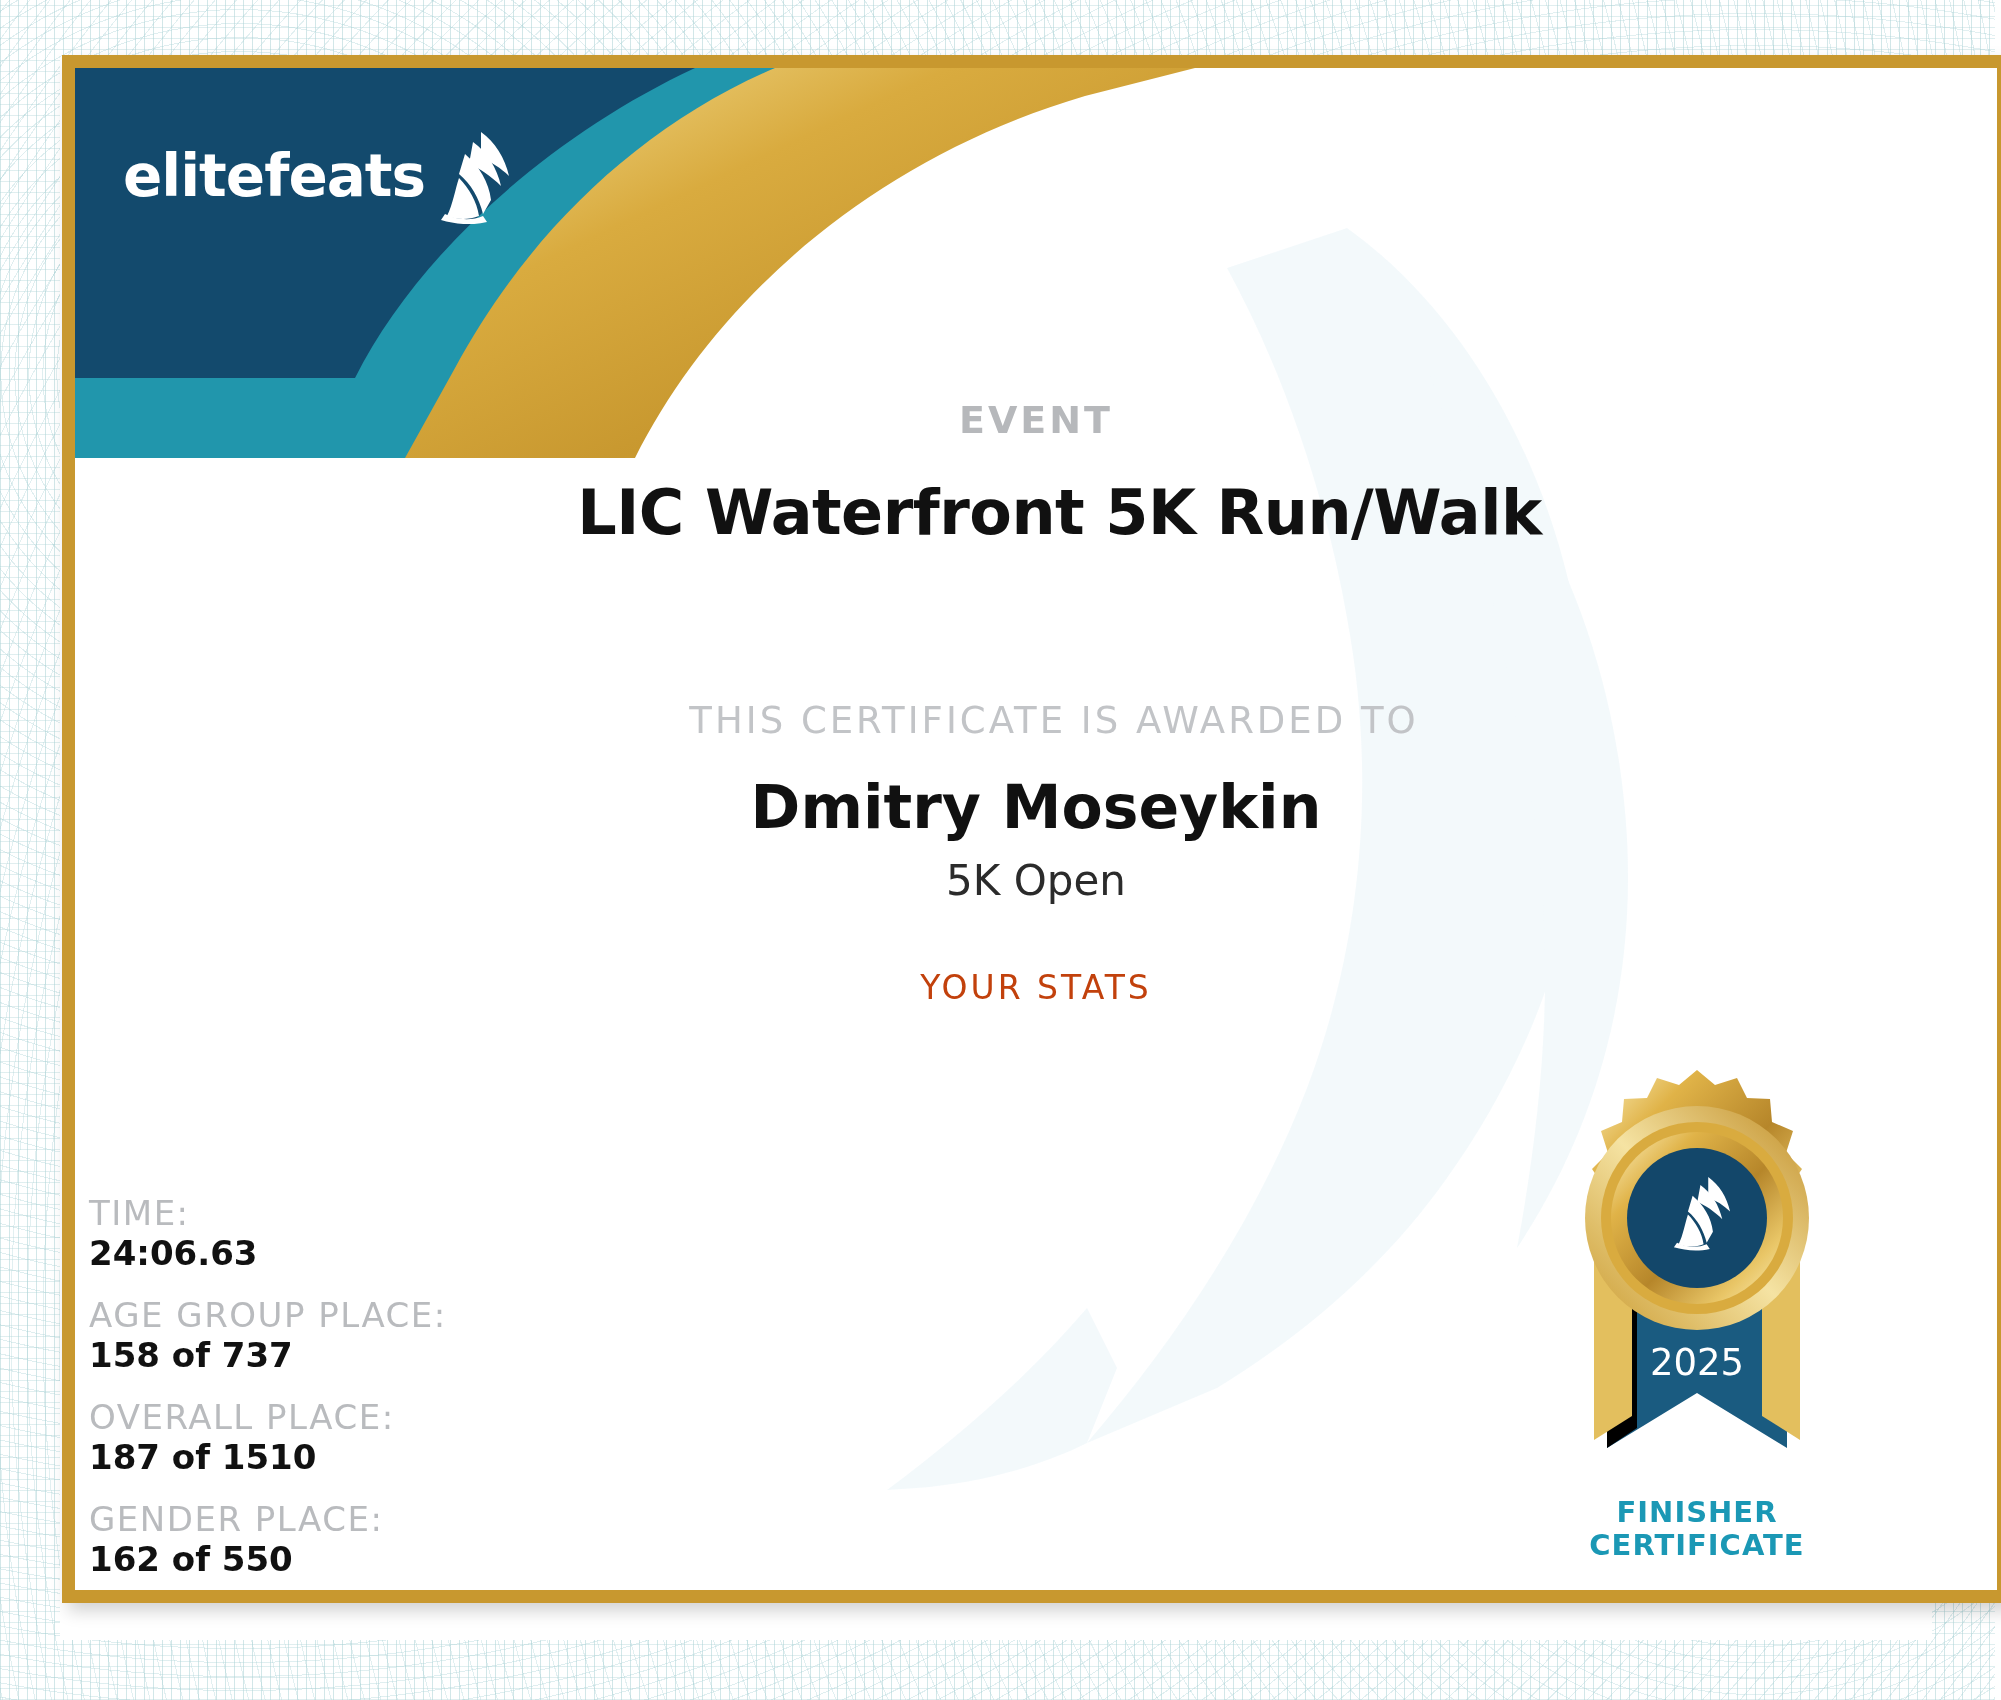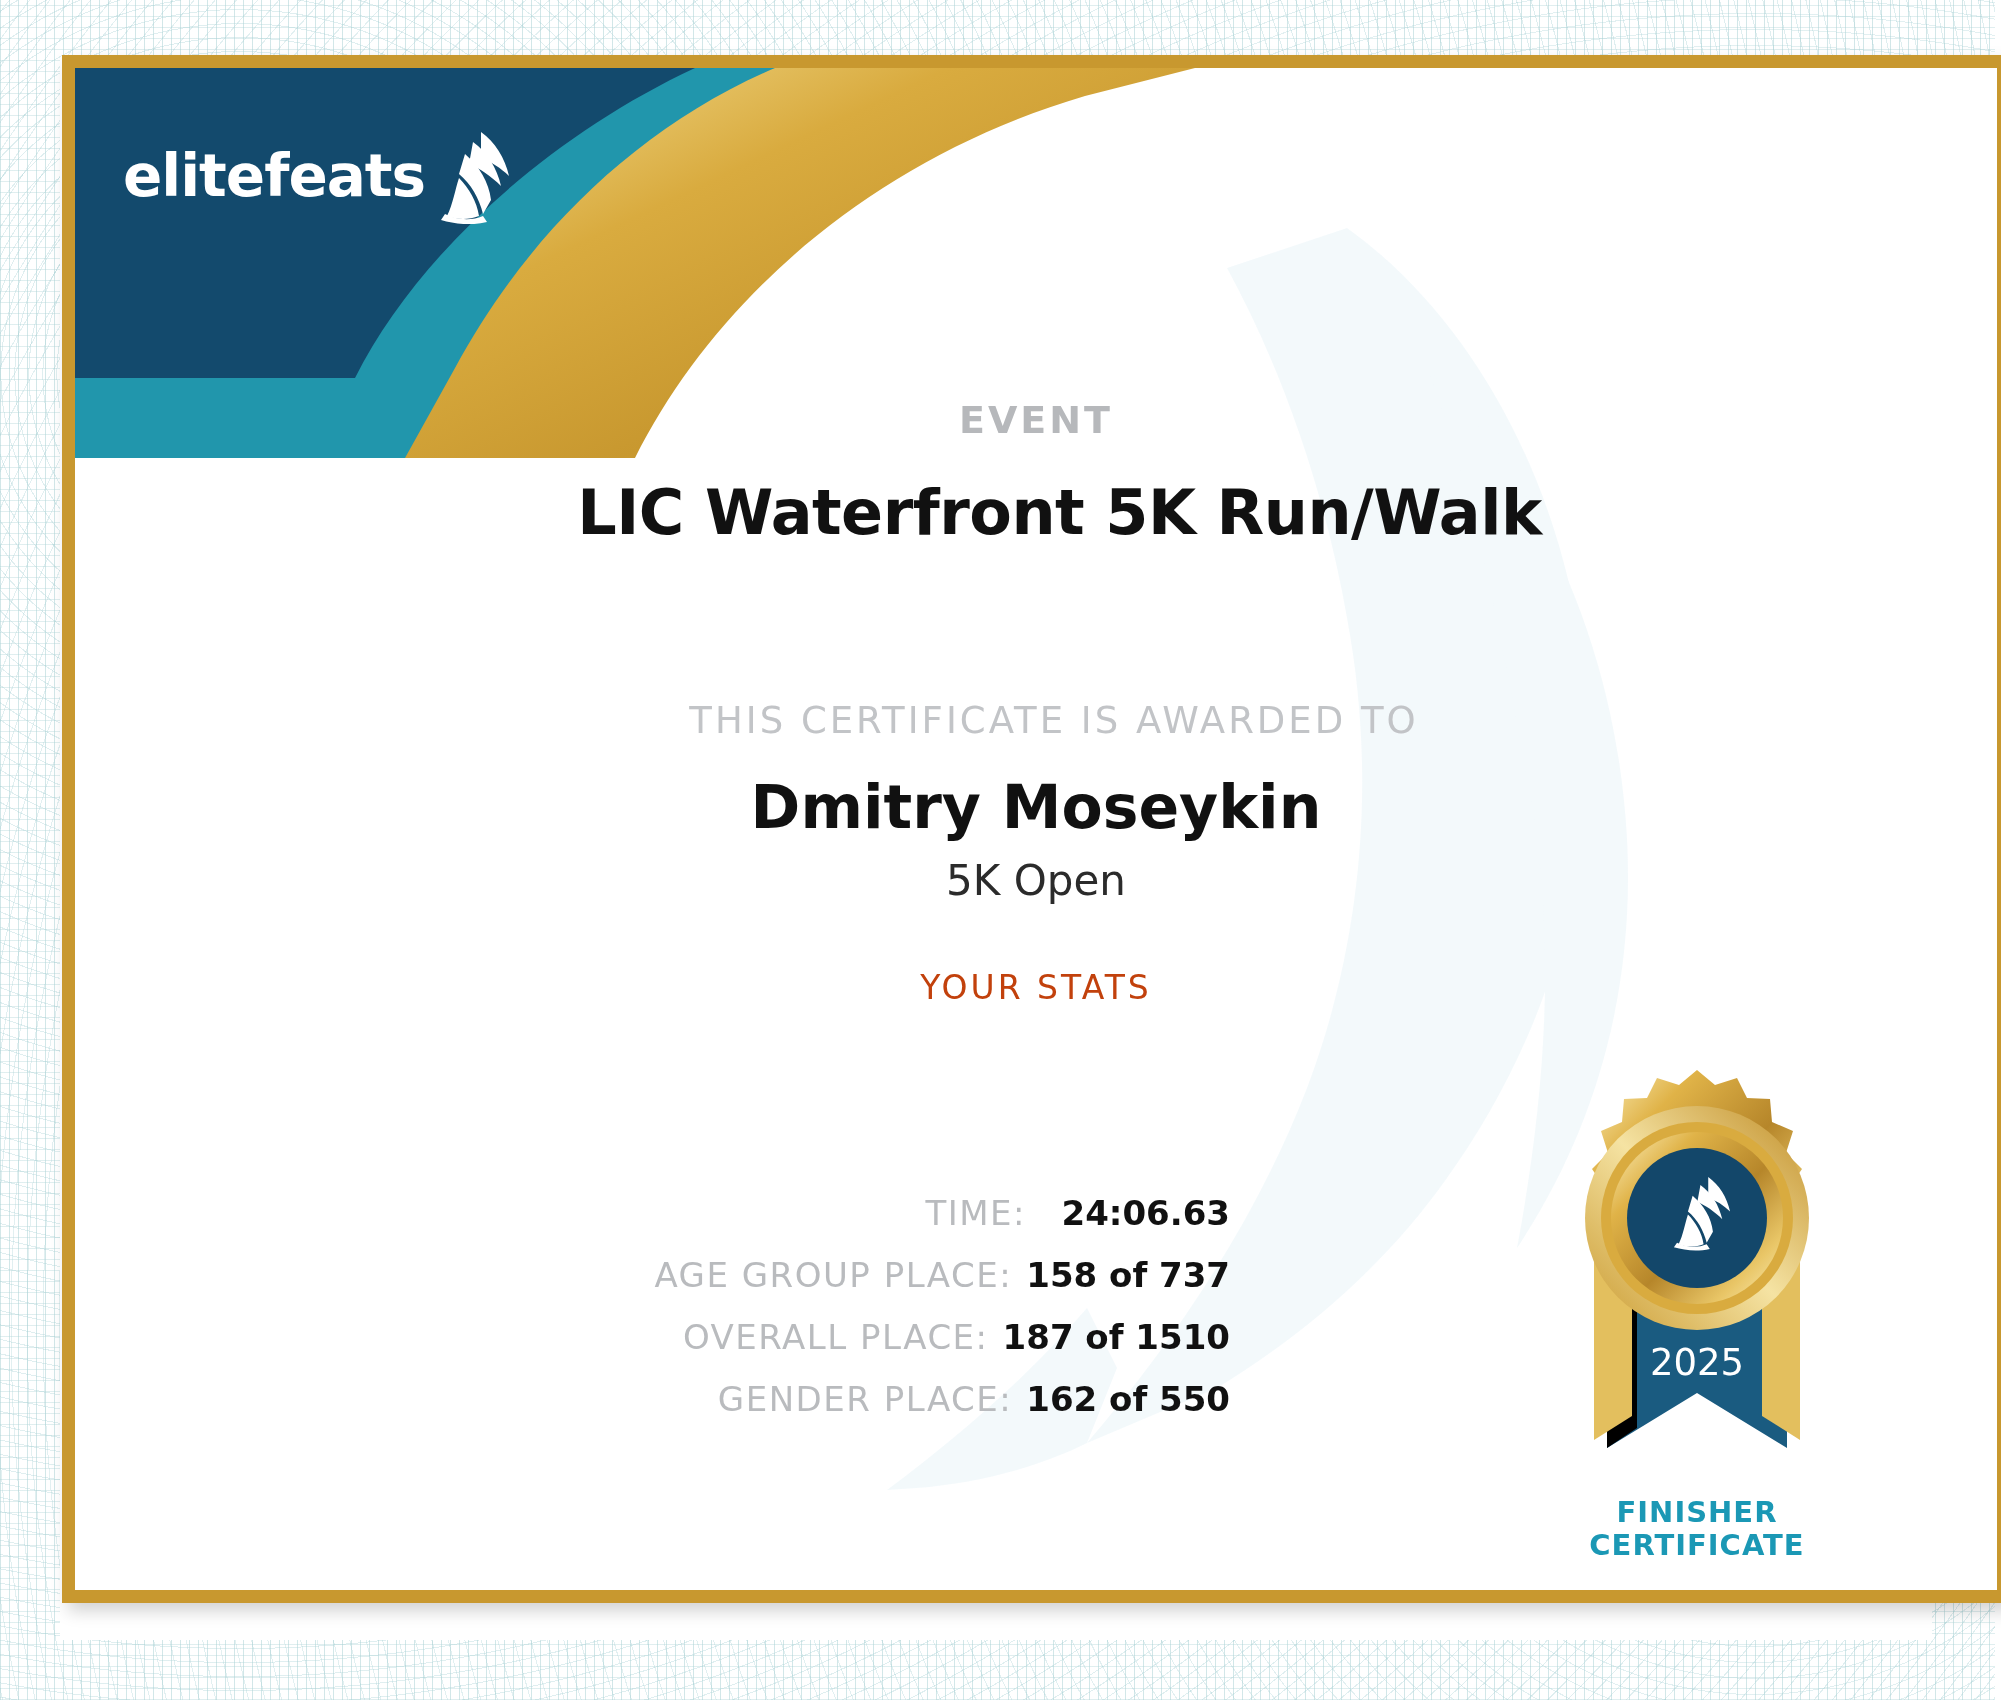--- a/index.html
+++ b/index.html
@@ -152,34 +152,35 @@
     position: absolute;
     left: 0;
     top: 1125px;
     width: 1155px;
   }
   .stat-row {
     display: flex;
     align-items: baseline;
     justify-content: flex-end;
     margin-bottom: 22px;
+    flex-direction: column;
   }
   .stat-key {
     color: #b9bbbe;
     font-size: 34px;
     letter-spacing: 1.5px;
     font-family: "DejaVu Sans", sans-serif;
   }
   .stat-val {
     color: #111111;
     font-size: 34px;
     font-weight: bold;
     margin-left: 14px;
     min-width: 190px;
-    text-align: right;
+    text-align: left;
     font-family: "DejaVu Sans", sans-serif;
   }
 
   
   .event-logo {
     position: absolute;
     left: 170px;
     top: 1105px;
     width: 330px;
     text-align: center;

